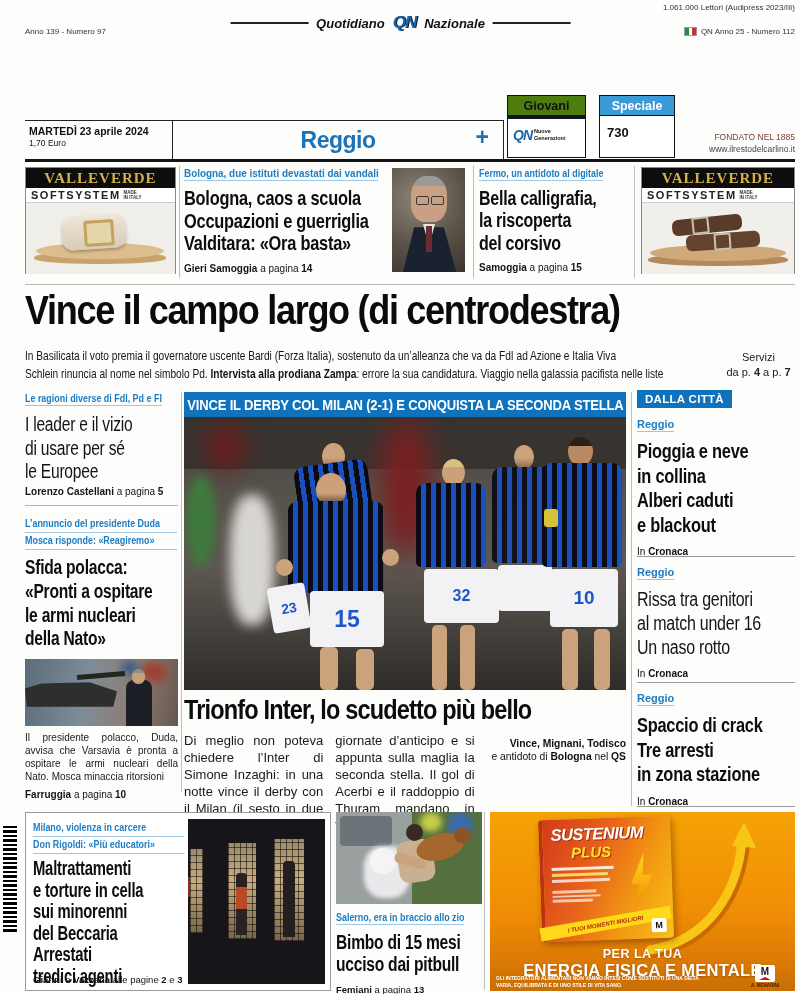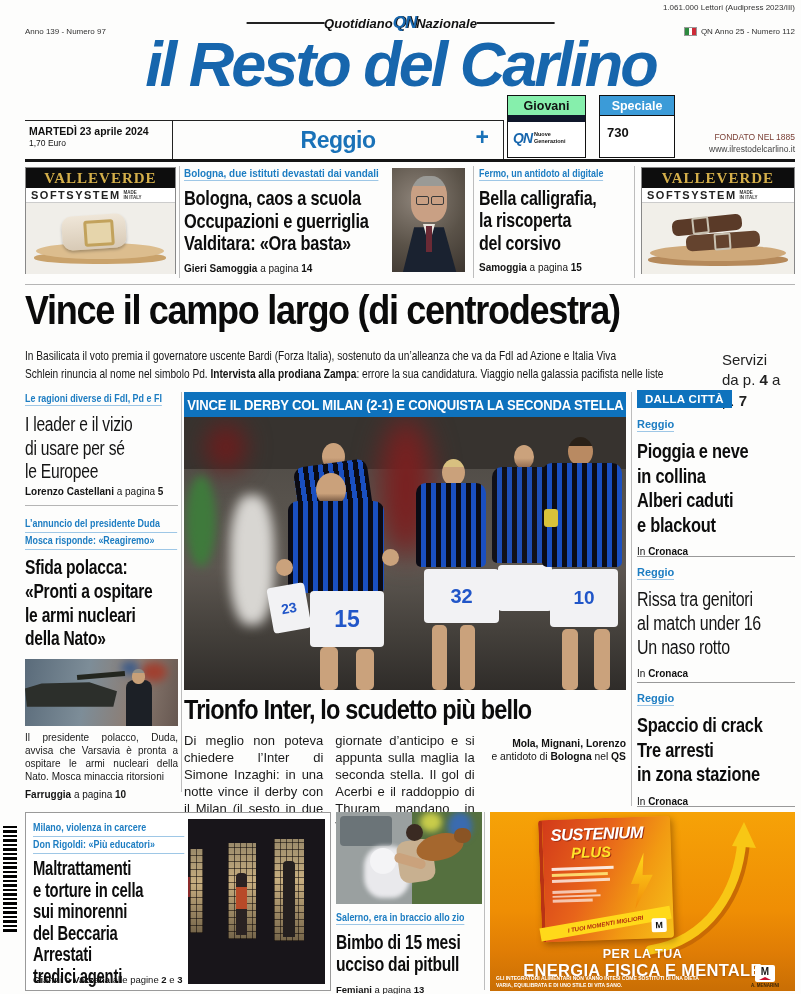--- a/index.html
+++ b/index.html
@@ -36,48 +36,47 @@
        background:repeating-linear-gradient(0deg,rgba(10,5,5,.55) 0 1px,transparent 1px 7px),
                   repeating-linear-gradient(90deg,rgba(10,5,5,.55) 0 1px,transparent 1px 6px);}
   .sil{position:absolute;background:#241f1f;border-radius:4px 4px 0 0;}
 </style>
 </head>
 <body>
 
 <div class="page">
 
   <div class="abs" style="right:6px;top:3px;font-size:8px;color:#333;">1.061.000 Lettori  (Audipress 2023/III)</div>
-  <div class="abs" style="top:13px;left:50%;transform:translateX(-50%);display:flex;align-items:center;">
+  <div class="abs" style="top:13px;left:50%;transform:translateX(-50%);display:flex;align-items:center;gap:8px;">
     <span style="display:inline-block;width:78px;height:2px;background:#222;"></span>
     <span style="font-size:13px;font-weight:700;font-style:italic;">Quotidiano</span>
     <span style="font-size:17px;font-weight:700;font-style:italic;letter-spacing:-1px;color:#1766ad;text-shadow:1px 0 #0d0d0d;">QN</span>
     <span style="font-size:13px;font-weight:700;font-style:italic;">Nazionale</span>
     <span style="display:inline-block;width:78px;height:2px;background:#222;"></span>
   </div>
   <div class="abs" style="left:25px;top:27px;font-size:8px;color:#333;">Anno 139 - Numero 97</div>
   <div class="abs" style="right:6px;top:27px;font-size:8px;color:#333;display:flex;align-items:center;gap:4px;">
     <span style="display:inline-block;width:11px;height:7px;background:linear-gradient(90deg,#2d8a3e 0 33%,#fff 33% 66%,#cd2b37 66%);border:0.5px solid #999;"></span>
     <span>QN Anno 25 - Numero 112</span>
   </div>
 
-  <div class="abs" style="top:33px;left:0;width:100%;text-align:center;font-size:63px;font-weight:700;font-style:italic;color:#1766ad;letter-spacing:-3px;line-height:1;">il Resto del Carlino</div>
 
   <div class="abs" style="left:25px;top:120px;width:478px;height:38px;border-top:1px solid #222;border-bottom:1px solid #222;border-right:1px solid #222;display:flex;">
     <div style="width:148px;border-right:1px solid #222;padding:4px 0 16px 4px;box-sizing:border-box;">
       <div style="font-size:10.5px;font-weight:700;">MARTEDÌ 23 aprile 2024</div>
       <div style="font-size:8.5px;margin-top:1px;">1,70 Euro</div>
     </div>
     <div style="flex:1;position:relative;display:flex;align-items:center;justify-content:center;">
       <span style="font-size:23px;font-weight:700;color:#1a72b8;letter-spacing:-0.5px;">Reggio</span>
       <span style="position:absolute;right:14px;top:3px;font-size:23px;font-weight:700;color:#1a72b8;">+</span>
     </div>
   </div>
 
   <div class="abs" style="left:507px;top:95px;width:79px;height:63px;background:#fff;border:1.2px solid #111;z-index:3;box-sizing:border-box;">
-    <div style="height:19px;background:#86efac;border-bottom:7px solid #0f172a;display:flex;align-items:center;justify-content:center;font-size:12.5px;font-weight:700;">Giovani</div>
+    <div style="height:19px;background:#4d7c0f;border-bottom:4px solid #0f172a;display:flex;align-items:center;justify-content:center;font-size:12.5px;font-weight:700;">Giovani</div>
     <div style="display:flex;align-items:center;gap:2px;padding:8px 0 0 5px;">
       <span style="font-size:14px;font-weight:700;font-style:italic;color:#1766ad;letter-spacing:-1px;">QN</span>
       <span style="font-size:5.5px;font-weight:700;line-height:1.2;white-space:pre-line;">Nuove
 Generazioni</span>
     </div>
   </div>
   <div class="abs" style="left:599px;top:95px;width:76px;height:63px;background:#fff;border:1.2px solid #111;z-index:3;box-sizing:border-box;">
     <div style="height:19px;background:#3b9bd8;border-bottom:1px solid #111;display:flex;align-items:center;justify-content:center;font-size:12.5px;font-weight:700;color:#fff;">Speciale</div>
     <div style="padding:9px 0 0 7px;font-size:13px;font-weight:700;">730</div>
   </div>
@@ -147,21 +146,21 @@
     </div>
   </div>
 
   <div class="hrule" style="left:25px;top:284px;width:770px;"></div>
 
   <div class="abs sq88" style="left:25px;top:288px;font-size:41px;font-weight:700;letter-spacing:-1.5px;line-height:1.1;white-space:nowrap;color:#0b0b0b;">Vince il campo largo (di centrodestra)</div>
   <div class="abs" style="left:25px;top:347px;width:690px;font-size:13px;line-height:1.35;color:#141414;">
     <div class="sq78" style="white-space:nowrap;">In Basilicata il voto premia il governatore uscente Bardi (Forza Italia), sostenuto da un’alleanza che va da FdI ad Azione e Italia Viva</div>
     <div class="sq78" style="white-space:nowrap;"><span>Schlein rinuncia al nome nel simbolo Pd. </span><b>Intervista alla prodiana Zampa</b><span>: errore la sua candidatura. Viaggio nella galassia pacifista nelle liste</span></div>
   </div>
-  <div class="abs" style="left:722px;top:350px;width:73px;text-align:left;font-size:15px;line-height:1.35;color:#222;">
+  <div class="abs" style="left:722px;top:350px;width:73px;text-align:center;font-size:11px;line-height:1.35;color:#222;">
     <div>Servizi</div>
     <div><span>da p. </span><b>4</b><span> a p. </span><b>7</b></div>
   </div>
 
   <div class="vr" style="left:181px;top:392px;height:400px;"></div>
   <div class="vr" style="left:631px;top:392px;height:414px;"></div>
 
   <div class="abs" style="left:25px;top:392px;width:153px;">
     <div class="kicker sq85" style="font-size:10.5px;"><span class="kline">Le ragioni diverse di FdI, Pd e FI</span></div>
     <div class="hl-light sq78" style="font-size:20px;line-height:1.18;margin-top:7px;">I leader e il vizio
@@ -214,21 +213,21 @@
         <span>23</span>
       </div>
     <div class="shorts" style="left:126px;top:174px;width:74px;height:56px;font-size:23px;">
         <span>15</span>
       </div>
     <div class="skin" style="left:136px;top:230px;width:18px;height:43px;"></div>
     <div class="skin" style="left:172px;top:232px;width:18px;height:41px;"></div>
 
     <div class="head" style="left:258px;top:42px;width:23px;height:27px;background:linear-gradient(180deg,#d8c080 30%,#caa17b 30%);"></div>
     <div class="jersey" style="left:232px;top:66px;width:70px;height:84px;"></div>
-    <div class="shorts" style="left:240px;top:152px;width:75px;height:54px;font-size:20px;">
+    <div class="shorts" style="left:240px;top:152px;width:75px;height:54px;font-size:16px;">
         <span>32</span>
       </div>
     <div class="skin" style="left:248px;top:208px;width:15px;height:65px;"></div>
     <div class="skin" style="left:276px;top:208px;width:15px;height:65px;"></div>
 
     <div class="head" style="left:330px;top:28px;width:20px;height:24px;"></div>
     <div class="jersey" style="left:308px;top:50px;width:64px;height:96px;opacity:.92;"></div>
     <div class="shorts" style="left:314px;top:148px;width:54px;height:46px;"></div>
 
     <div class="head" style="left:384px;top:20px;width:25px;height:29px;background:linear-gradient(180deg,#2a2118 32%,#b98a62 32%);"></div>
@@ -242,21 +241,21 @@
 
   </div>
 
   <div class="abs sq84" style="left:184px;top:694px;font-size:28px;font-weight:700;letter-spacing:-1px;white-space:nowrap;color:#0b0b0b;">Trionfo Inter, lo scudetto più bello</div>
 
   <div class="abs" style="left:184px;top:733px;width:442px;display:flex;gap:12px;">
     <div class="body-txt" style="flex:1;">Di meglio non poteva chiedere l’Inter di Simone Inzaghi: in una notte vince il derby con il Milan (il sesto in due anni), conquista lo scudetto numero 20 con cinque</div>
     <div class="body-txt" style="flex:1;">giornate d’anticipo e si appunta sulla maglia la seconda stella. Il gol di Acerbi e il raddoppio di Thuram mandano in visibilio San Siro. Inutile il gol di Tomori per il</div>
     <div style="flex:1;">
       <div style="text-align:right;font-size:10.3px;line-height:1.3;margin-top:4px;">
-        <div style="font-weight:700;">Mola, Mignani, Lorenzo</div>
+        <div style="font-weight:700;">Vince, Mignani, Todisco</div>
         <div><span>e antidoto di </span><b>Bologna</b><span> nel </span><b>QS</b></div>
       </div>
     </div>
   </div>
 
   <div class="abs" style="left:637px;top:390px;background:#0e72bd;color:#fff;font-weight:700;font-size:11.5px;padding:3px 8px;letter-spacing:.3px;">DALLA CITTÀ</div>
 
   <div class="abs" style="left:637px;top:418px;width:158px;">
     <div class="kicker" style="font-size:11px;"><span class="kline">Reggio</span></div>
     <div class="hl sq80" style="font-size:20.5px;line-height:1.2;margin-top:7px;">Pioggia e neve

